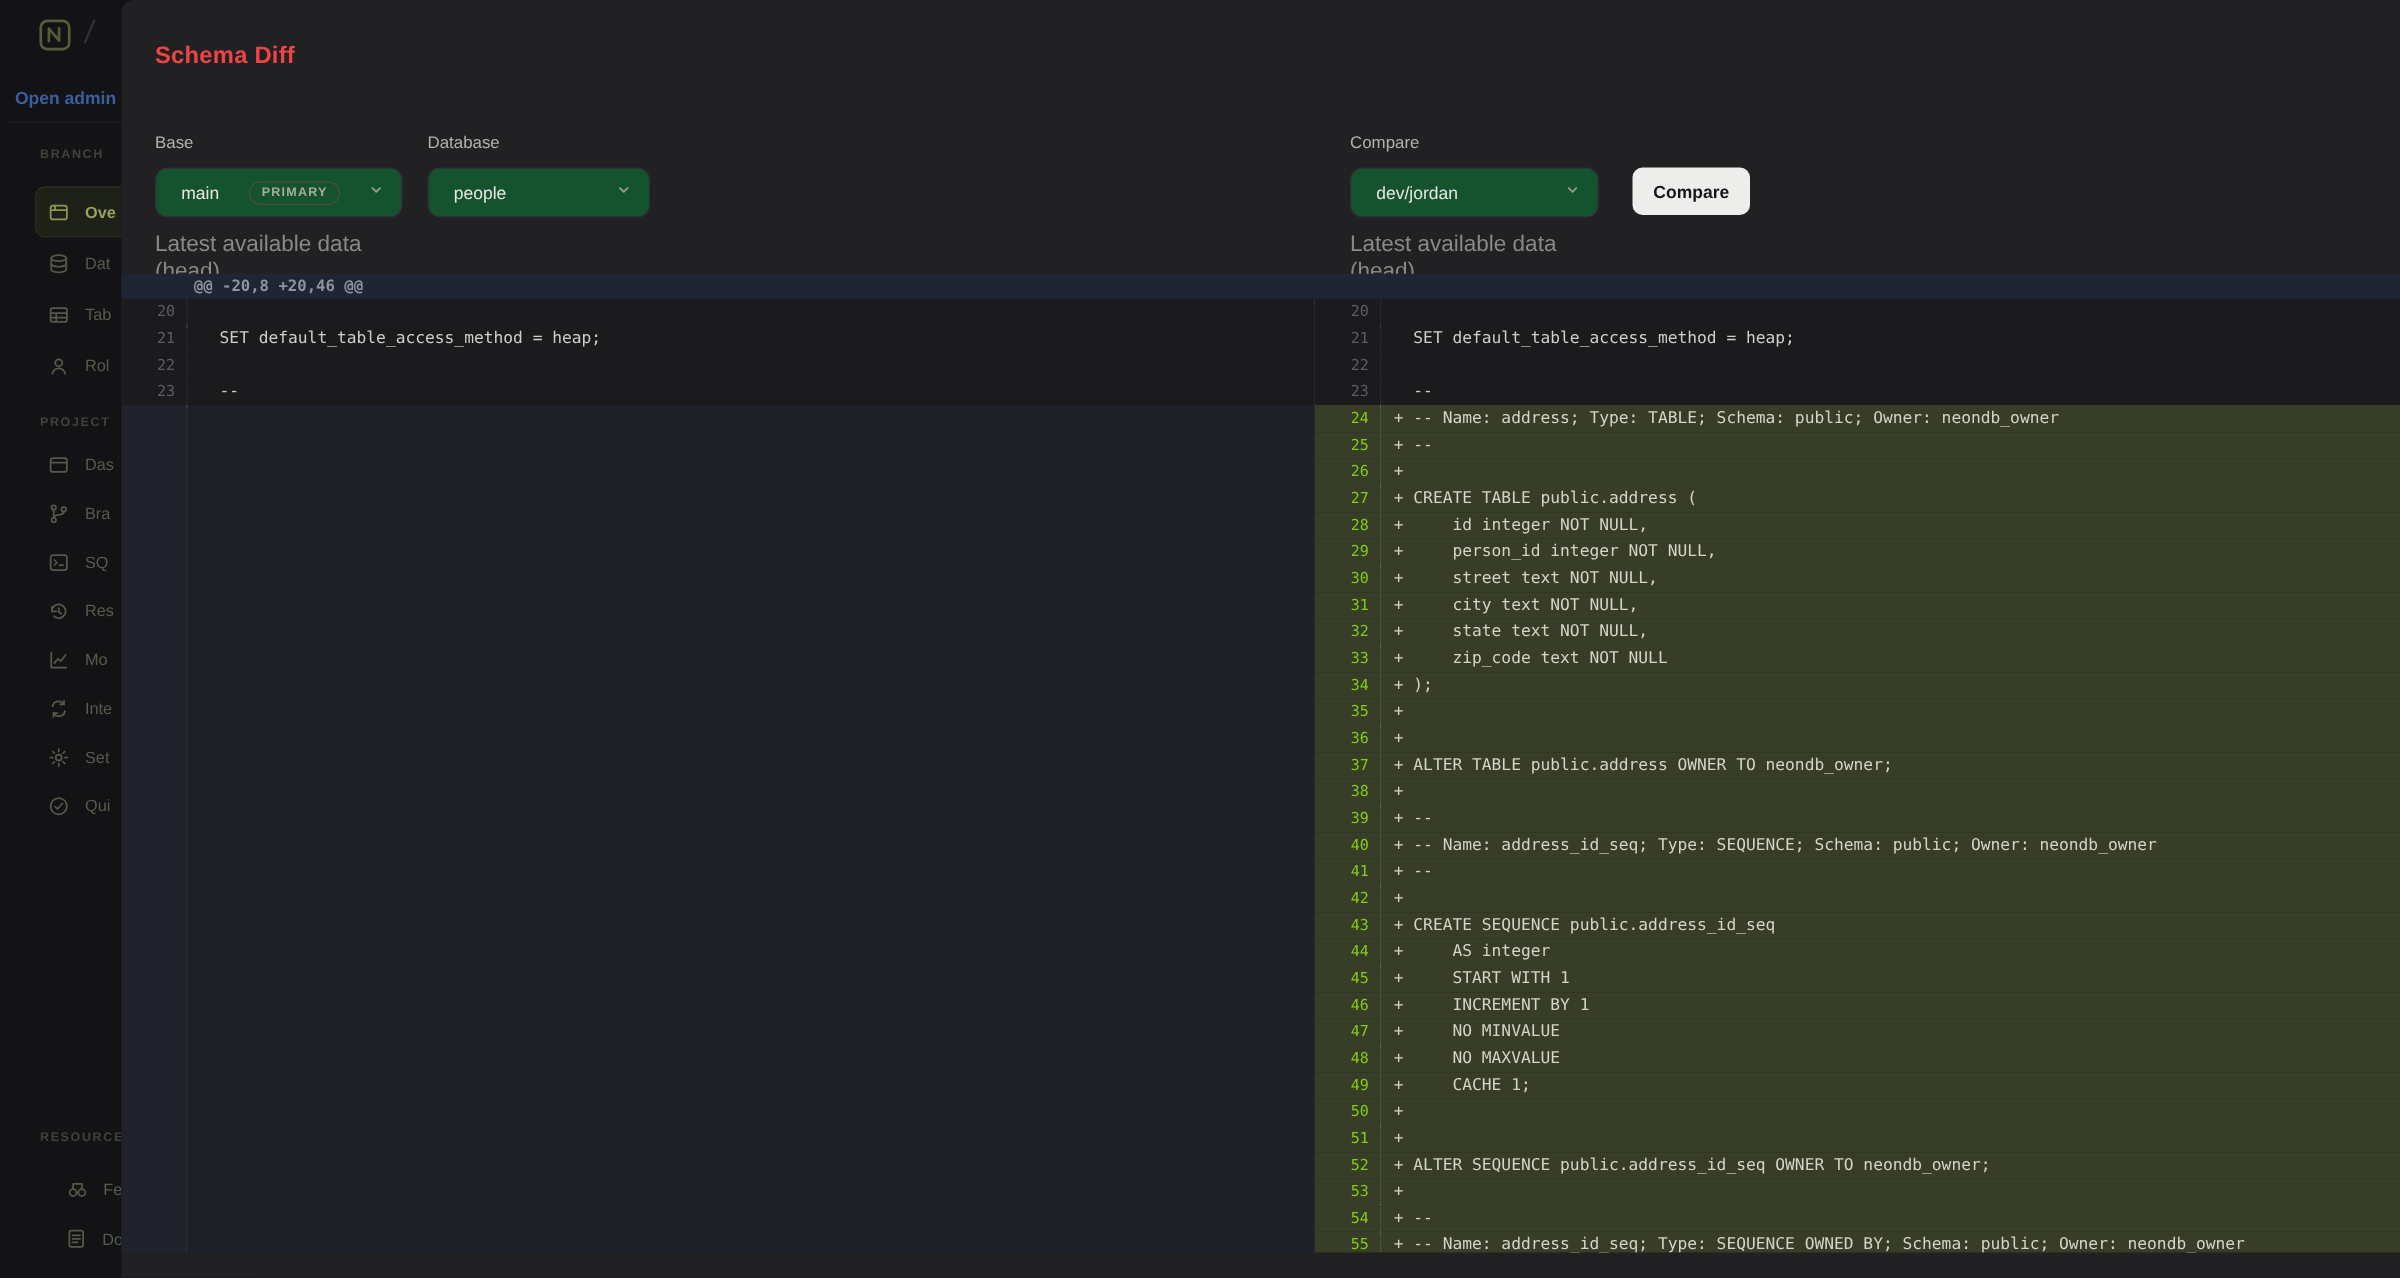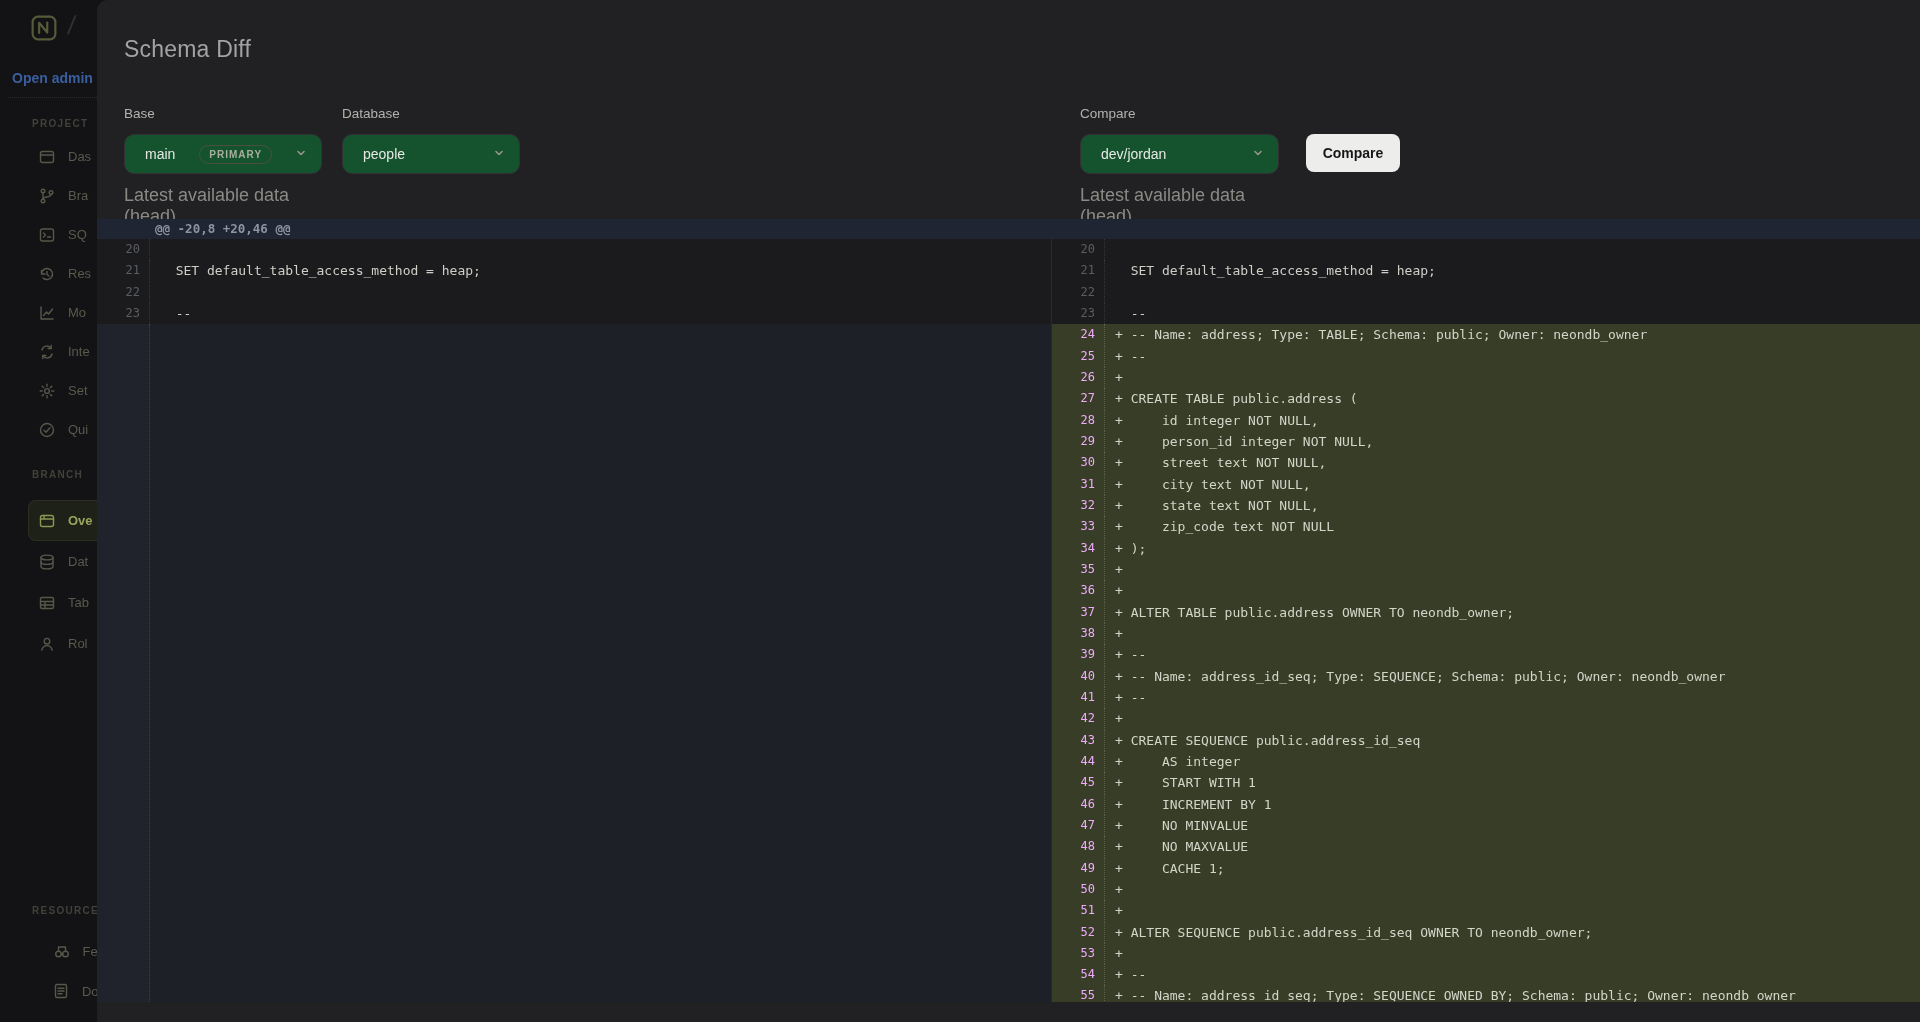--- a/index.html
+++ b/index.html
@@ -24,21 +24,21 @@
   .section.s1 .nav-item{height:41px;}
   .section.s2 .nav-item{height:40px;justify-content:flex-end;}
   .nav-item svg{flex:none;margin-right:12px;}
   .nav-item .lbl{font-size:13px;color:#565b4c;}
   .nav-item.selected{background:#1e2118;box-shadow:inset 0 0 0 1px #2b2e21;color:#8d9752;}
   .nav-item.selected .lbl{color:#99a25c;font-weight:600;}
 
   
   .modal{position:absolute;left:97px;top:0;right:0;height:1022px;background:#212124;
     border-top-left-radius:10px;overflow:hidden;}
-  .modal-title{position:absolute;left:27px;top:21px;font-size:23px;font-weight:400;color:#a3a3a3;letter-spacing:.2px;}
+  .modal-title{position:absolute;left:27px;top:21px;font-size:19px;font-weight:700;color:#ef4444;letter-spacing:.2px;}
 
   .group{position:absolute;top:106px;}
   .g-base{left:27px;width:198px;}
   .g-db{left:245px;width:178px;}
   .g-cmp{left:983px;width:199px;}
   .fld-label{font-size:13.5px;color:#b3b3ad;height:16px;margin-bottom:12px;}
   .select{height:40px;box-sizing:border-box;background:#14532d;border:1px solid #313136;border-radius:10px;
     display:flex;align-items:center;padding:0 14px 0 20px;cursor:pointer;}
   .select .val{font-size:14px;color:#e8e8e4;}
   .select .spacer{flex:1;}
@@ -58,40 +58,72 @@
   .panes{display:flex;height:763px;}
   .pane{overflow:hidden;display:flex;flex-direction:column;}
   .pane.left{width:955px;flex:none;border-right:1px solid #2a2a2e;box-sizing:border-box;}
   .pane.right{flex:1;}
   .drow{display:flex;height:21.33px;line-height:21.33px;flex:none;}
   .drow .ln{width:53px;flex:none;box-sizing:border-box;text-align:right;padding-right:9px;
     font-size:12px;color:#5a5e63;border-right:1px dotted #35363b;}
   .drow .code{flex:1;white-space:pre;font-size:13px;color:#cdd0c6;padding-left:10px;overflow:hidden;}
   .drow.ctx{background:#1b1b1d;}
   .drow.add{background:#373d27;}
-  .drow.add .ln{color:#f0abfc;border-right:1px dotted #5d6247;}
+  .drow.add .ln{color:#84cc16;border-right:1px dotted #5d6247;}
   .drow.add .code{color:#d3d5c9;}
   .filler{flex:1;display:flex;}
   .filler .ln{width:53px;flex:none;background:#20232c;border-right:1px dotted #3d414b;box-sizing:border-box;}
   .filler .code{flex:1;background:#1d2027;}
 </style>
 </head>
 <body>
 
 <div class="sidebar">
   <div class="logo-box">
     <svg width="26" height="26" viewBox="0 0 24 24" fill="none" stroke="currentColor" stroke-width="2" stroke-linejoin="round" stroke-linecap="round">
       <rect x="1.5" y="1.5" width="21" height="21" rx="5"></rect>
       <path d="M7.5 16.5V7.2l7.5 9V7"></path>
     </svg>
   </div>
   <div class="crumb-slash">/</div>
   <a class="open-admin">Open admin</a>
   <div class="side-divider"></div>
   <nav class="sections" id="sidebar-sections">
+      <div class="section s1">
+        <div class="sec-title">BRANCH</div>
+        <div class="nav-item selected">
+          <svg width="18" height="18" viewBox="0 0 18 18" fill="none" stroke="currentColor" stroke-width="1.4" stroke-linecap="round" stroke-linejoin="round">
+            <rect x="2.5" y="3.5" width="13" height="11" rx="2"></rect>
+            <path d="M2.5 7h13M6 3.5V7"></path>
+          </svg>
+          <span class="lbl">Ove</span>
+        </div>
+        <div class="nav-item">
+          <svg width="18" height="18" viewBox="0 0 18 18" fill="none" stroke="currentColor" stroke-width="1.4" stroke-linecap="round" stroke-linejoin="round">
+            <ellipse cx="9" cy="4.5" rx="6" ry="2.4"></ellipse>
+            <path d="M3 4.5v9c0 1.3 2.7 2.4 6 2.4s6-1.1 6-2.4v-9"></path>
+            <path d="M3 9c0 1.3 2.7 2.4 6 2.4S15 10.3 15 9"></path>
+          </svg>
+          <span class="lbl">Dat</span>
+        </div>
+        <div class="nav-item">
+          <svg width="18" height="18" viewBox="0 0 18 18" fill="none" stroke="currentColor" stroke-width="1.4" stroke-linecap="round" stroke-linejoin="round">
+            <rect x="2.5" y="3.5" width="13" height="11" rx="1.5"></rect>
+            <path d="M2.5 7.5h13M7 7.5v7M2.5 11h13"></path>
+          </svg>
+          <span class="lbl">Tab</span>
+        </div>
+        <div class="nav-item">
+          <svg width="18" height="18" viewBox="0 0 18 18" fill="none" stroke="currentColor" stroke-width="1.4" stroke-linecap="round" stroke-linejoin="round">
+            <circle cx="9" cy="6.2" r="2.8"></circle>
+            <path d="M3.8 15c.8-2.9 2.9-4.4 5.2-4.4s4.4 1.5 5.2 4.4"></path>
+          </svg>
+          <span class="lbl">Rol</span>
+        </div>
+      </div>
       <div class="section s0">
         <div class="sec-title">PROJECT</div>
         <div class="nav-item">
           <svg width="18" height="18" viewBox="0 0 18 18" fill="none" stroke="currentColor" stroke-width="1.4" stroke-linecap="round" stroke-linejoin="round">
             <rect x="2.5" y="3.5" width="13" height="11" rx="2"></rect>
             <path d="M2.5 7h13"></path>
           </svg>
           <span class="lbl">Das</span>
         </div>
         <div class="nav-item">
@@ -137,52 +169,20 @@
             <path d="M9 2.2v2M9 13.8v2M2.2 9h2M13.8 9h2M4.2 4.2l1.4 1.4M12.4 12.4l1.4 1.4M13.8 4.2l-1.4 1.4M5.6 12.4l-1.4 1.4"></path>
           </svg>
           <span class="lbl">Set</span>
         </div>
         <div class="nav-item">
           <svg width="18" height="18" viewBox="0 0 18 18" fill="none" stroke="currentColor" stroke-width="1.4" stroke-linecap="round" stroke-linejoin="round">
             <circle cx="9" cy="9" r="6.5"></circle>
             <path d="M6 9.2l2 2 4-4.4"></path>
           </svg>
           <span class="lbl">Qui</span>
-        </div>
-      </div>
-      <div class="section s1">
-        <div class="sec-title">BRANCH</div>
-        <div class="nav-item selected">
-          <svg width="18" height="18" viewBox="0 0 18 18" fill="none" stroke="currentColor" stroke-width="1.4" stroke-linecap="round" stroke-linejoin="round">
-            <rect x="2.5" y="3.5" width="13" height="11" rx="2"></rect>
-            <path d="M2.5 7h13M6 3.5V7"></path>
-          </svg>
-          <span class="lbl">Ove</span>
-        </div>
-        <div class="nav-item">
-          <svg width="18" height="18" viewBox="0 0 18 18" fill="none" stroke="currentColor" stroke-width="1.4" stroke-linecap="round" stroke-linejoin="round">
-            <ellipse cx="9" cy="4.5" rx="6" ry="2.4"></ellipse>
-            <path d="M3 4.5v9c0 1.3 2.7 2.4 6 2.4s6-1.1 6-2.4v-9"></path>
-            <path d="M3 9c0 1.3 2.7 2.4 6 2.4S15 10.3 15 9"></path>
-          </svg>
-          <span class="lbl">Dat</span>
-        </div>
-        <div class="nav-item">
-          <svg width="18" height="18" viewBox="0 0 18 18" fill="none" stroke="currentColor" stroke-width="1.4" stroke-linecap="round" stroke-linejoin="round">
-            <rect x="2.5" y="3.5" width="13" height="11" rx="1.5"></rect>
-            <path d="M2.5 7.5h13M7 7.5v7M2.5 11h13"></path>
-          </svg>
-          <span class="lbl">Tab</span>
-        </div>
-        <div class="nav-item">
-          <svg width="18" height="18" viewBox="0 0 18 18" fill="none" stroke="currentColor" stroke-width="1.4" stroke-linecap="round" stroke-linejoin="round">
-            <circle cx="9" cy="6.2" r="2.8"></circle>
-            <path d="M3.8 15c.8-2.9 2.9-4.4 5.2-4.4s4.4 1.5 5.2 4.4"></path>
-          </svg>
-          <span class="lbl">Rol</span>
         </div>
       </div>
       <div class="section s2">
         <div class="sec-title">RESOURCES</div>
         <div class="nav-item">
           <svg width="18" height="18" viewBox="0 0 18 18" fill="none" stroke="currentColor" stroke-width="1.4" stroke-linecap="round" stroke-linejoin="round">
             <circle cx="5.5" cy="12" r="2.8"></circle>
             <circle cx="12.5" cy="12" r="2.8"></circle>
             <path d="M5.5 9.2V5h7v4.2M8.3 12h1.4"></path>
           </svg>

